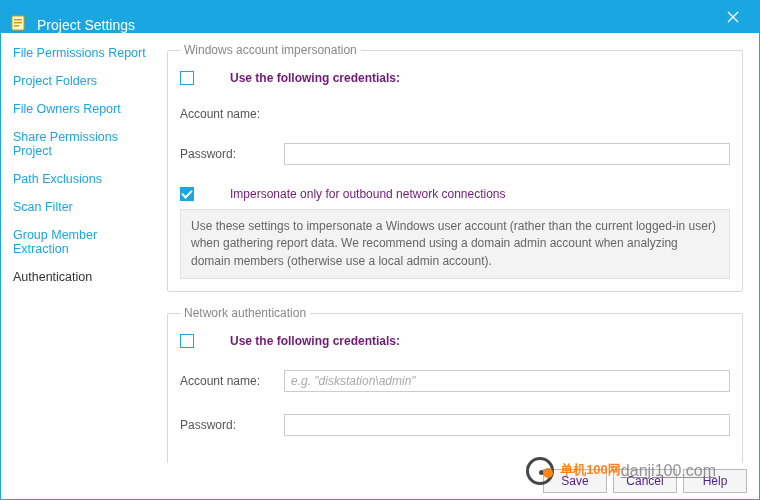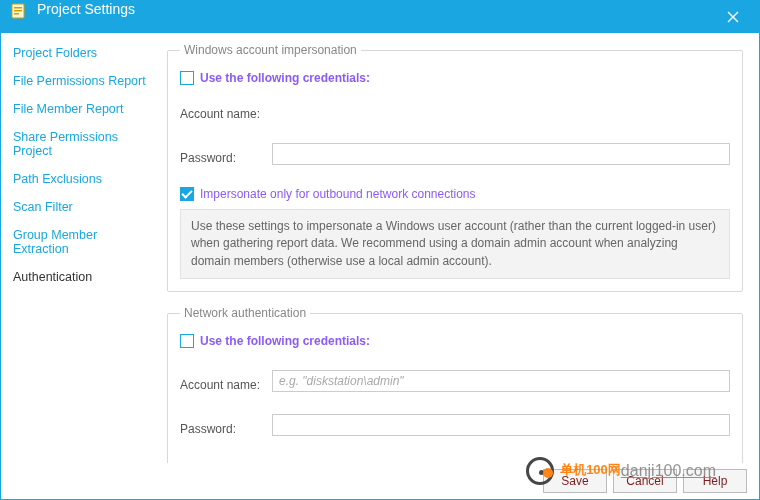--- a/index.html
+++ b/index.html
@@ -1,40 +1,40 @@
 <!DOCTYPE html>
 <html><head>
   <meta charset="utf-8">
   <style>
     * { box-sizing: border-box; margin: 0; padding: 0; }
     body { font-family: "Segoe UI", Tahoma, sans-serif; font-size: 12px; color: #333; width: 760px; height: 500px; overflow: hidden; background: #fff; border: 1px solid #1aa6e0; }
-    .titlebar { background: #1aa6e0; height: 32px; display: flex; align-items: flex-start; padding: 0 8px; color: #fff; }
+    .titlebar { background: #1aa6e0; height: 32px; display: flex; align-items: flex-end; padding: 0 8px; color: #fff; }
     .titlebar .icon { width: 20px; height: 20px; margin-right: 8px; display:flex; align-items:center; justify-content:center; }
     .titlebar .title { font-size: 14px; flex: 1; }
     .titlebar .close { width: 40px; height: 100%; display: flex; align-items: center; justify-content: center; cursor: pointer; font-size: 16px; }
     .main { display: flex; height: 430px; }
     .sidebar { width: 160px; background: #fff; padding-top: 6px; }
     .sidebar-item { padding: 7px 12px; color: #1aa6e0; cursor: pointer; font-size: 12.5px; }
     .sidebar-item.selected { color: #333; }
     .content { flex: 1; padding: 10px 18px 0 6px; overflow: auto; }
     fieldset { border: 1px solid #d8d8d8; border-radius: 2px; padding: 10px 12px 12px; margin-bottom: 14px; }
     legend { color: #888; font-size: 12px; padding: 0 4px; }
     .cb-row { display: flex; align-items: center; margin: 4px 0 8px; gap: 6px; }
     .checkbox { width: 14px; height: 14px; border: 1px solid #1aa6e0; background: #fff; display:inline-block; flex-shrink:0; }
     .checkbox.checked { background: #1aa6e0; position: relative; }
     .checkbox.checked::after { content:""; position:absolute; left:3px; top:0px; width:4px; height:8px; border: solid #fff; border-width:0 2px 2px 0; transform: rotate(45deg); }
-    .cb-label { font-weight: 600; color: #8b5cf6; }
+    .cb-label { font-weight: 600; color: #701a75; margin-left: 30px; }
     .cb-label.normal { font-weight: 400; }
-    .form-row { display: flex; align-items: flex-end; margin: 22px 0; gap: 6px; }
+    .form-row { display: flex; align-items: center; margin: 22px 0; gap: 18px; }
     .form-label { width: 86px; color: #555; font-size: 12px; }
     .text-input { flex: 1; height: 22px; border: 1px solid #ccc; padding: 0 6px; font-size: 12px; color: #555; background:#fff; }
     .text-input::placeholder { font-style: italic; color: #aaa; }
     .info-box { background: #f3f3f3; border: 1px solid #e2e2e2; padding: 8px 10px; margin-top: 8px; color: #666; line-height: 1.45; font-size: 12px; }
     .footer { height: 36px; display: flex; justify-content: flex-end; align-items: center; padding: 0 14px; gap: 6px; border-top: 0; }
-    .btn { min-width: 64px; height: 24px; border: 1px solid #bbb; background: #f5f5f5; cursor: pointer; font-size: 12px; color:#7f1d1d; padding: 0 8px; }
+    .btn { min-width: 64px; height: 24px; border: 1px solid #bbb; background: #f5f5f5; cursor: pointer; font-size: 12px; color:#4c1d95; padding: 0 8px; }
     .watermark { position: absolute; right: 45px; bottom: 16px; display:flex; align-items:center; gap:6px; opacity:0.9; pointer-events:none; }
     .watermark .wm-icon { width:28px; height:28px; border-radius:50%; border:3px solid #333; position:relative; }
     .watermark .wm-icon::after { content:""; position:absolute; right:-2px; top:8px; width:10px; height:10px; background:#ff7b00; border-radius:50%; }
     .watermark .wm-icon::before { content:""; position:absolute; left:10px; top:10px; width:5px; height:5px; background:#333; border-radius:50%; }
     .watermark .wm-txt { display:flex; flex-direction:row; line-height:1; }
     .watermark .wm-top { color:#ff7b00; font-weight:bold; font-size:13px; }
     .watermark .wm-bot { color:#888; font-size:16px;text-decoration:underline; }
     .wrap { position: relative; width:760px; height:500px; }
   </style>
 </head>
@@ -53,23 +53,23 @@
   <span class="title">Project Settings</span>
   <div class="close">
     <svg width="12" height="12" viewBox="0 0 12 12">
           <path d="M1 1 L11 11 M11 1 L1 11" stroke="#fff" stroke-width="1.4"></path>
         </svg>
   </div>
 </div>
 
 <div class="main">
   <div class="sidebar">
+    <div class="sidebar-item">File Permissions Report</div>
     <div class="sidebar-item">Project Folders</div>
-    <div class="sidebar-item">File Permissions Report</div>
-    <div class="sidebar-item">File Member Report</div>
+    <div class="sidebar-item">File Owners Report</div>
     <div class="sidebar-item">Share Permissions Project</div>
     <div class="sidebar-item">Path Exclusions</div>
     <div class="sidebar-item">Scan Filter</div>
     <div class="sidebar-item">Group Member Extraction</div>
     <div class="sidebar-item selected">Authentication</div>
   </div>
 
   <div class="content">
 
     <fieldset>

